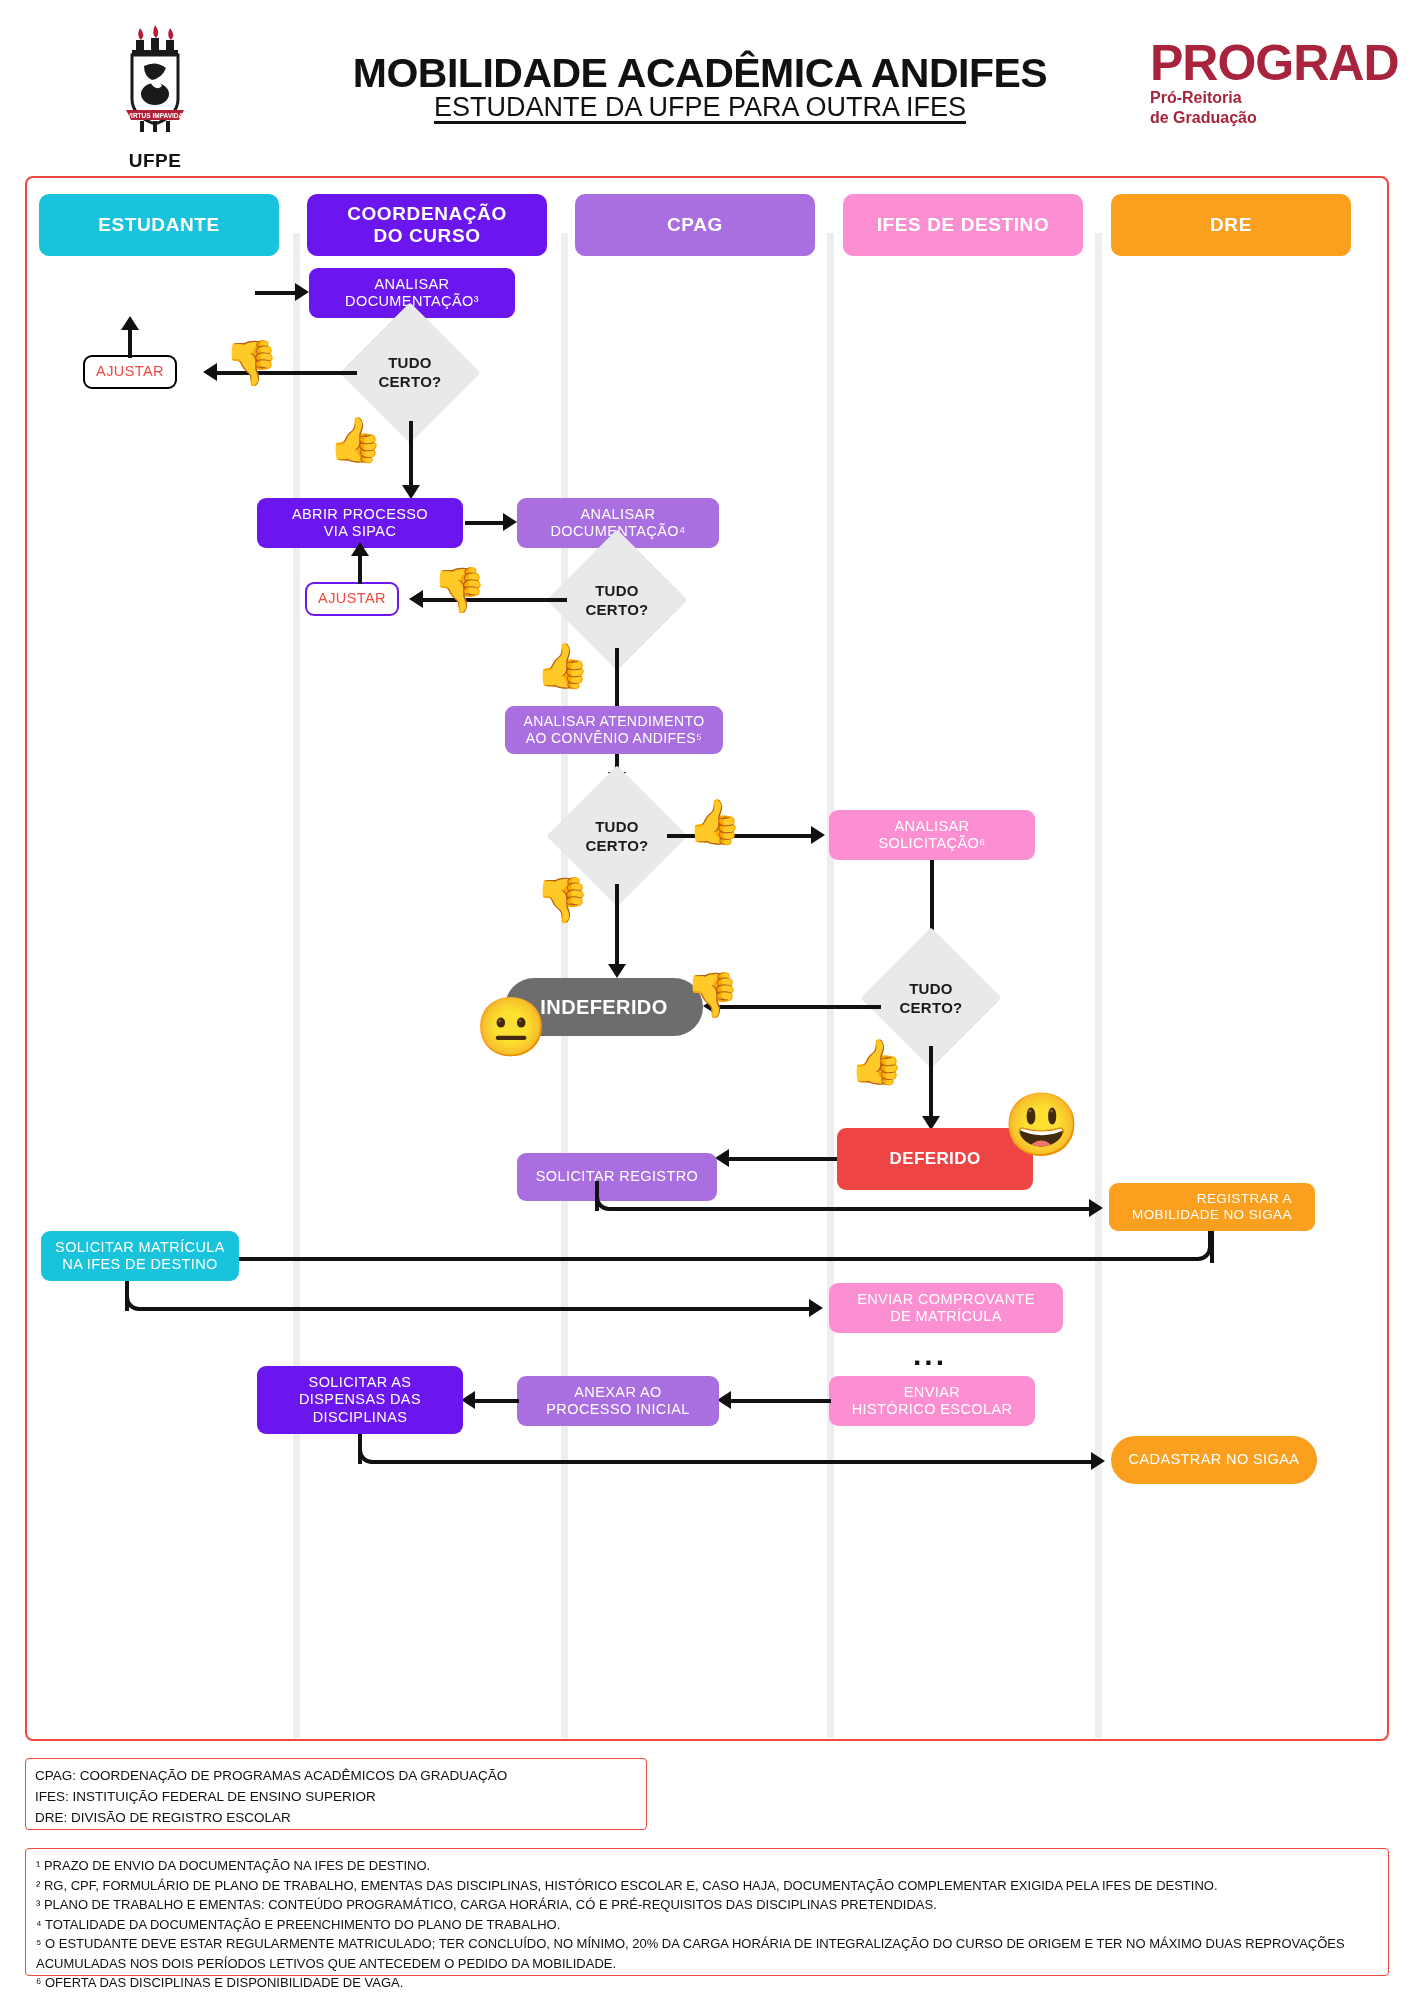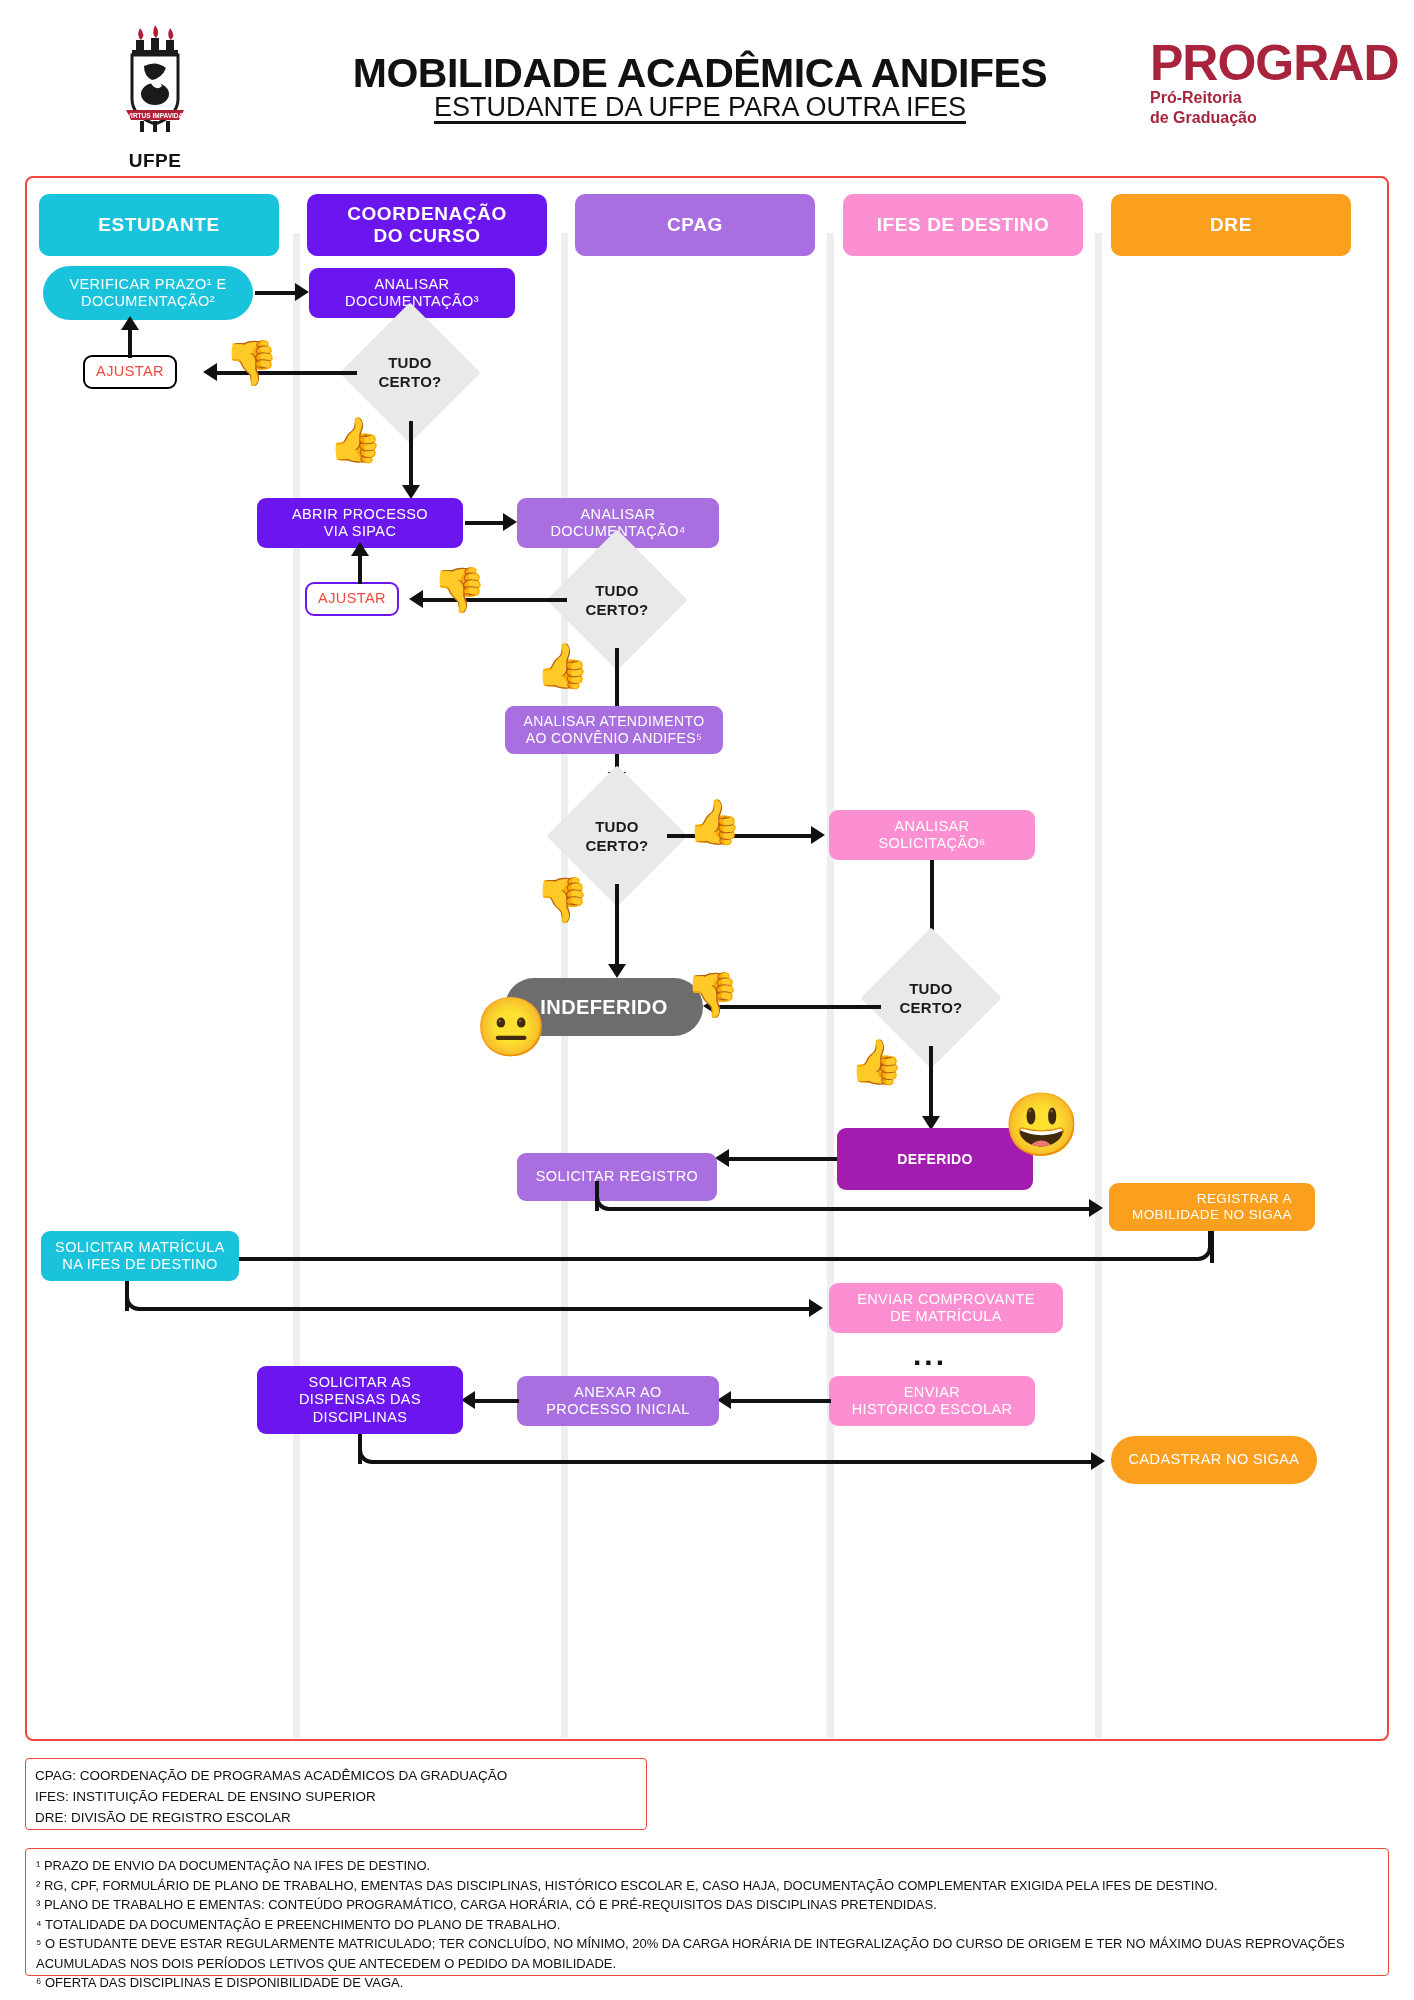--- a/index.html
+++ b/index.html
@@ -251,24 +251,20 @@
     <div class="lane-head" style="left:548px; top:16px; width:240px; background:#A96EE0;">
       <span>CPAG</span>
     </div>
     <div class="lane-head" style="left:816px; top:16px; width:240px; background:#FB8FD2;">
       <span>IFES DE DESTINO</span>
     </div>
     <div class="lane-head" style="left:1084px; top:16px; width:240px; background:#FAA01E;">
       <span>DRE</span>
     </div>
 
-    <div class="node pill" style="left:16px; top:88px; width:210px; height:54px; background:#19C3DB; font-size:14.5px; white-space:pre-line;">
-      <span style="white-space:pre-line">VERIFICAR PRAZO¹ E
-DOCUMENTAÇÃO²</span>
-    </div>
 
     <div class="conn conn-h" style="left:228px; top:113px; width:42px;"></div>
     <div class="arrow arrow-r" style="left:268px; top:105px;"></div>
 
     <div class="node rounded" style="left:282px; top:90px; width:206px; height:50px; background:#6B15EF; font-size:14.5px; white-space:pre-line;">
       <span style="white-space:pre-line">ANALISAR
 DOCUMENTAÇÃO³</span>
     </div>
 
     <div class="conn conn-v" style="left:383px; top:140px; height:30px;"></div>
@@ -370,21 +366,21 @@
     <span class="emoji" style="left:448px; top:820px; font-size:58px;">😐</span>
 
     <div class="conn conn-h" style="left:690px; top:827px; width:164px;"></div>
     <div class="arrow arrow-l" style="left:676px; top:819px;"></div>
     <span class="emoji" style="left:658px; top:795px; font-size:44px;">👎</span>
 
     <div class="conn conn-v" style="left:902px; top:868px; height:80px;"></div>
     <div class="arrow arrow-d" style="left:895px; top:938px;"></div>
     <span class="emoji" style="left:822px; top:862px; font-size:44px;">👍</span>
 
-    <div class="node rounded" style="left:810px; top:950px; width:196px; height:62px; background:#a21caf; font-size:14px; font-weight:800;justify-content:center;">
+    <div class="node rounded" style="left:810px; top:950px; width:196px; height:62px; background:#ef4444; font-size:17px; font-weight:800;justify-content:center;">
       <span>DEFERIDO</span>
     </div>
     <span class="emoji" style="left:976px; top:916px; font-size:62px;">😃</span>
 
     <div class="conn conn-h" style="left:700px; top:979px; width:110px;"></div>
     <div class="arrow arrow-l" style="left:688px; top:971px;"></div>
 
     <div class="node rounded" style="left:490px; top:955px; width:200px; height:48px; background:#A96EE0; font-size:14.5px;margin-top:20px;">
       <span>SOLICITAR REGISTRO</span>
     </div>

